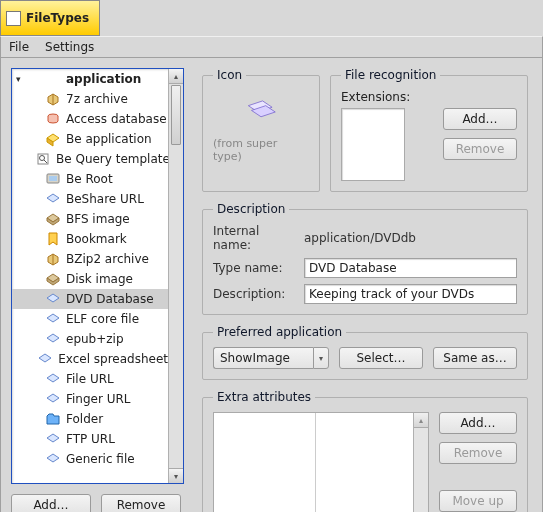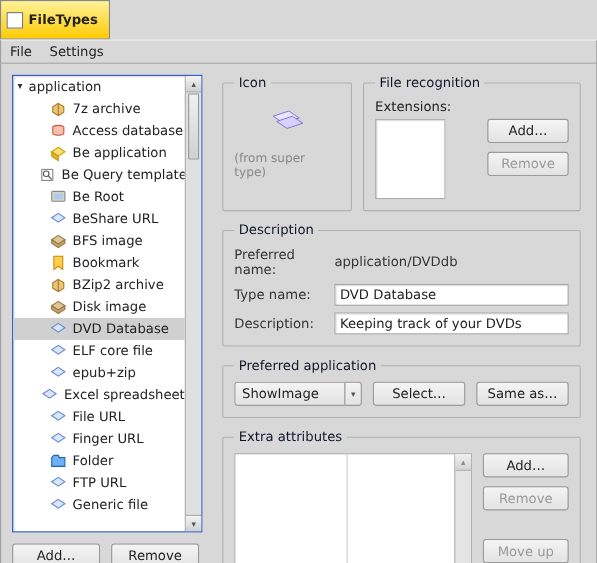--- a/index.html
+++ b/index.html
@@ -89,21 +89,21 @@
     height:20px;
     padding-left: 4px;
     white-space: nowrap;
   }
   .tree-item.selected { background:#d0d0d0; }
   .tree-item .expander {
     width:10px;font-size:9px;color:#333;
   }
   .tree-item.parent .expander::before { content:"▾"; }
   .tree-item:not(.parent) .expander { visibility:hidden; }
-  .tree-item.parent .label { font-weight:normal; }
+  .tree-item.parent .label { font-weight:bold;margin-left:40px; }
   .tree-item.child { padding-left: 22px; }
   .tree-icon { width:17px;height:17px;margin-right:5px;flex-shrink:0;display:flex;align-items:center;justify-content:center;font-size:13px;}
   .tree-item .label { }
   .btn-row {
     display:flex; gap:10px; margin-top:10px;
   }
   button {
     font: inherit;
     background: linear-gradient(#f4f4f4,#e3e3e3);
     border:1px solid #9a9a9a;
@@ -397,21 +397,21 @@
             <button>Add…</button>
             <button disabled="">Remove</button>
           </div>
         </div>
       </fieldset>
     </div>
 
     <fieldset>
       <legend>Description</legend>
       <div class="desc-grid">
-        <div class="lbl">Preferred name:</div>
+        <div class="lbl">Internal name:</div>
         <div class="readonly">application/DVDdb</div>
         <div class="lbl">Type name:</div>
         <div class="textfield">DVD Database</div>
         <div class="lbl">Description:</div>
         <div class="textfield">Keeping track of your DVDs</div>
       </div>
     </fieldset>
 
     <fieldset>
       <legend>Preferred application</legend>

